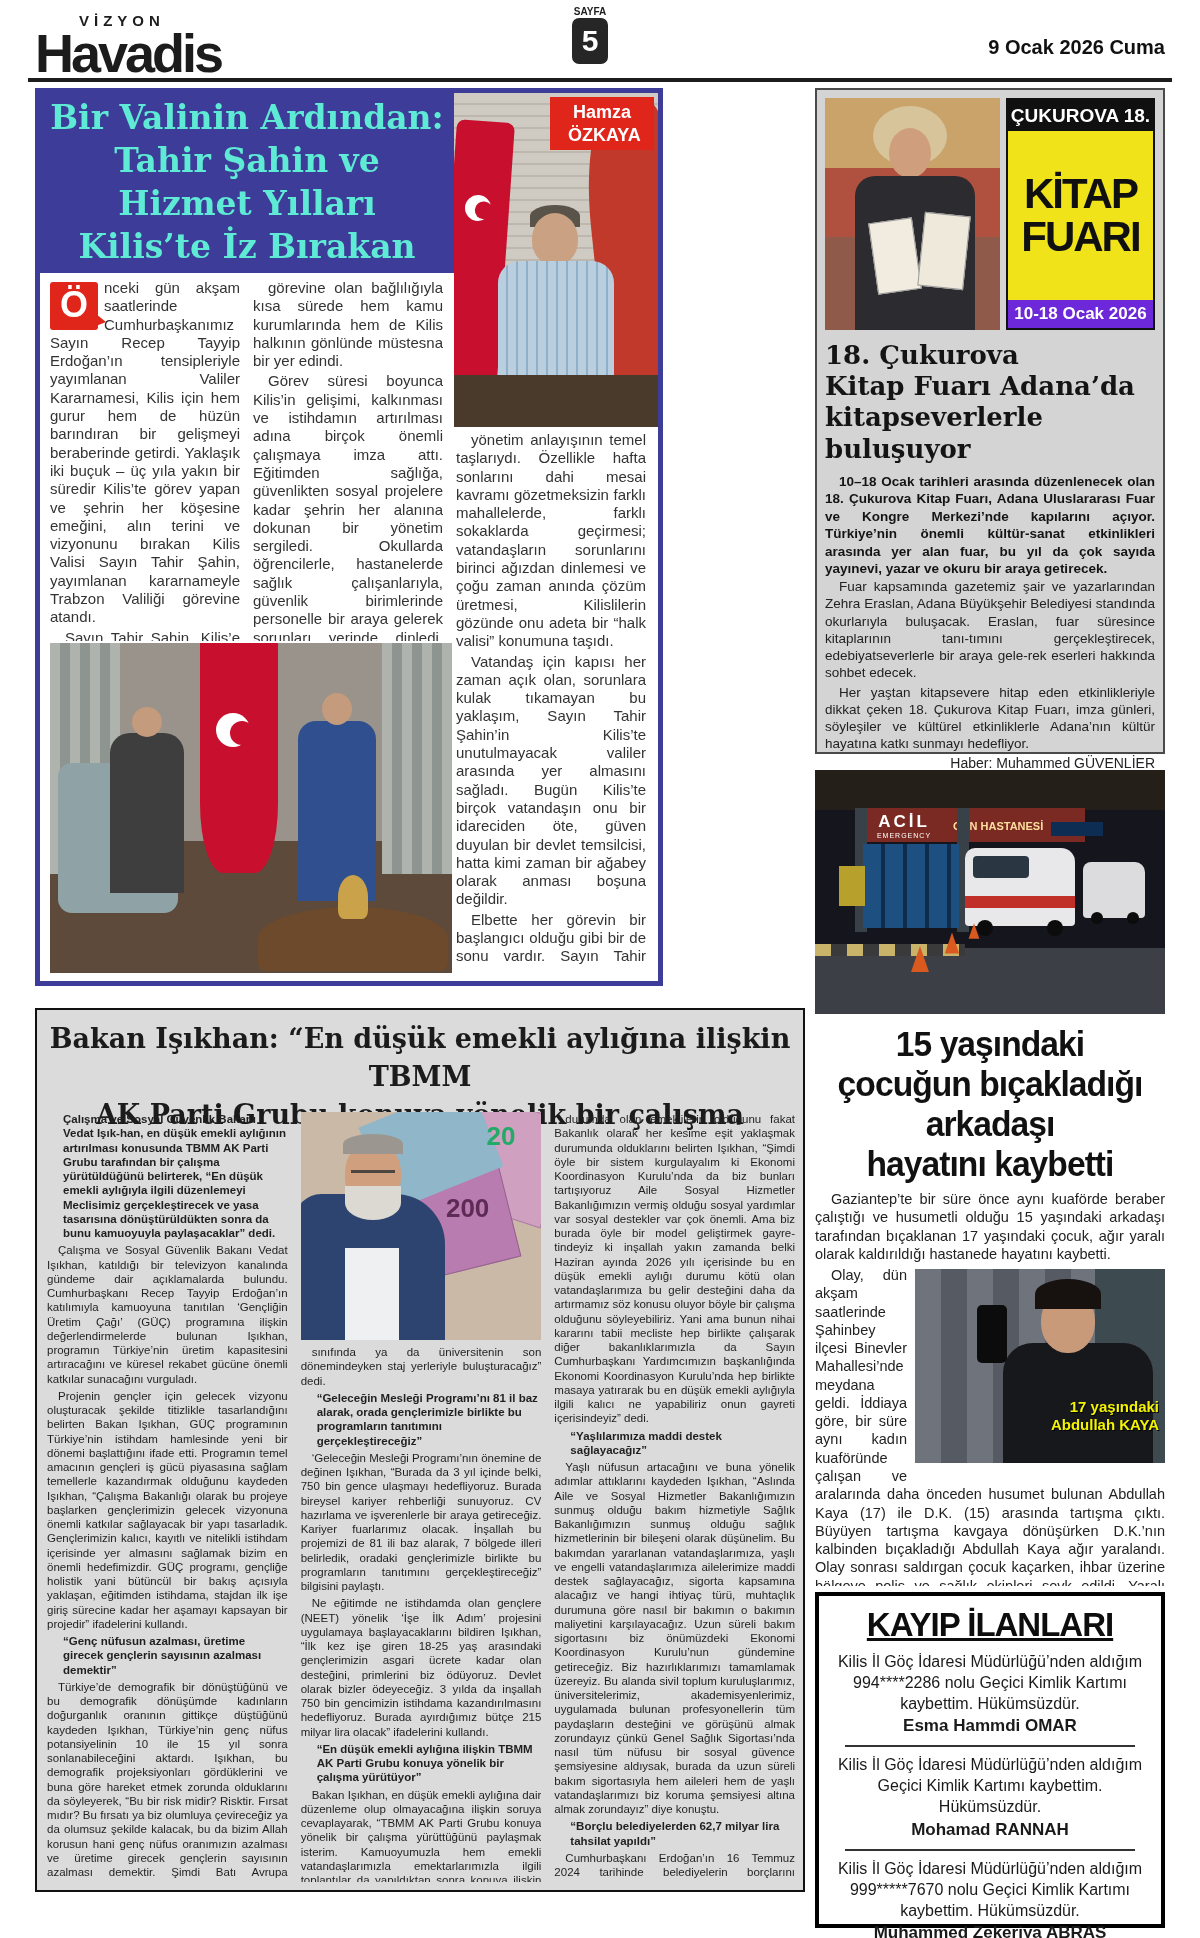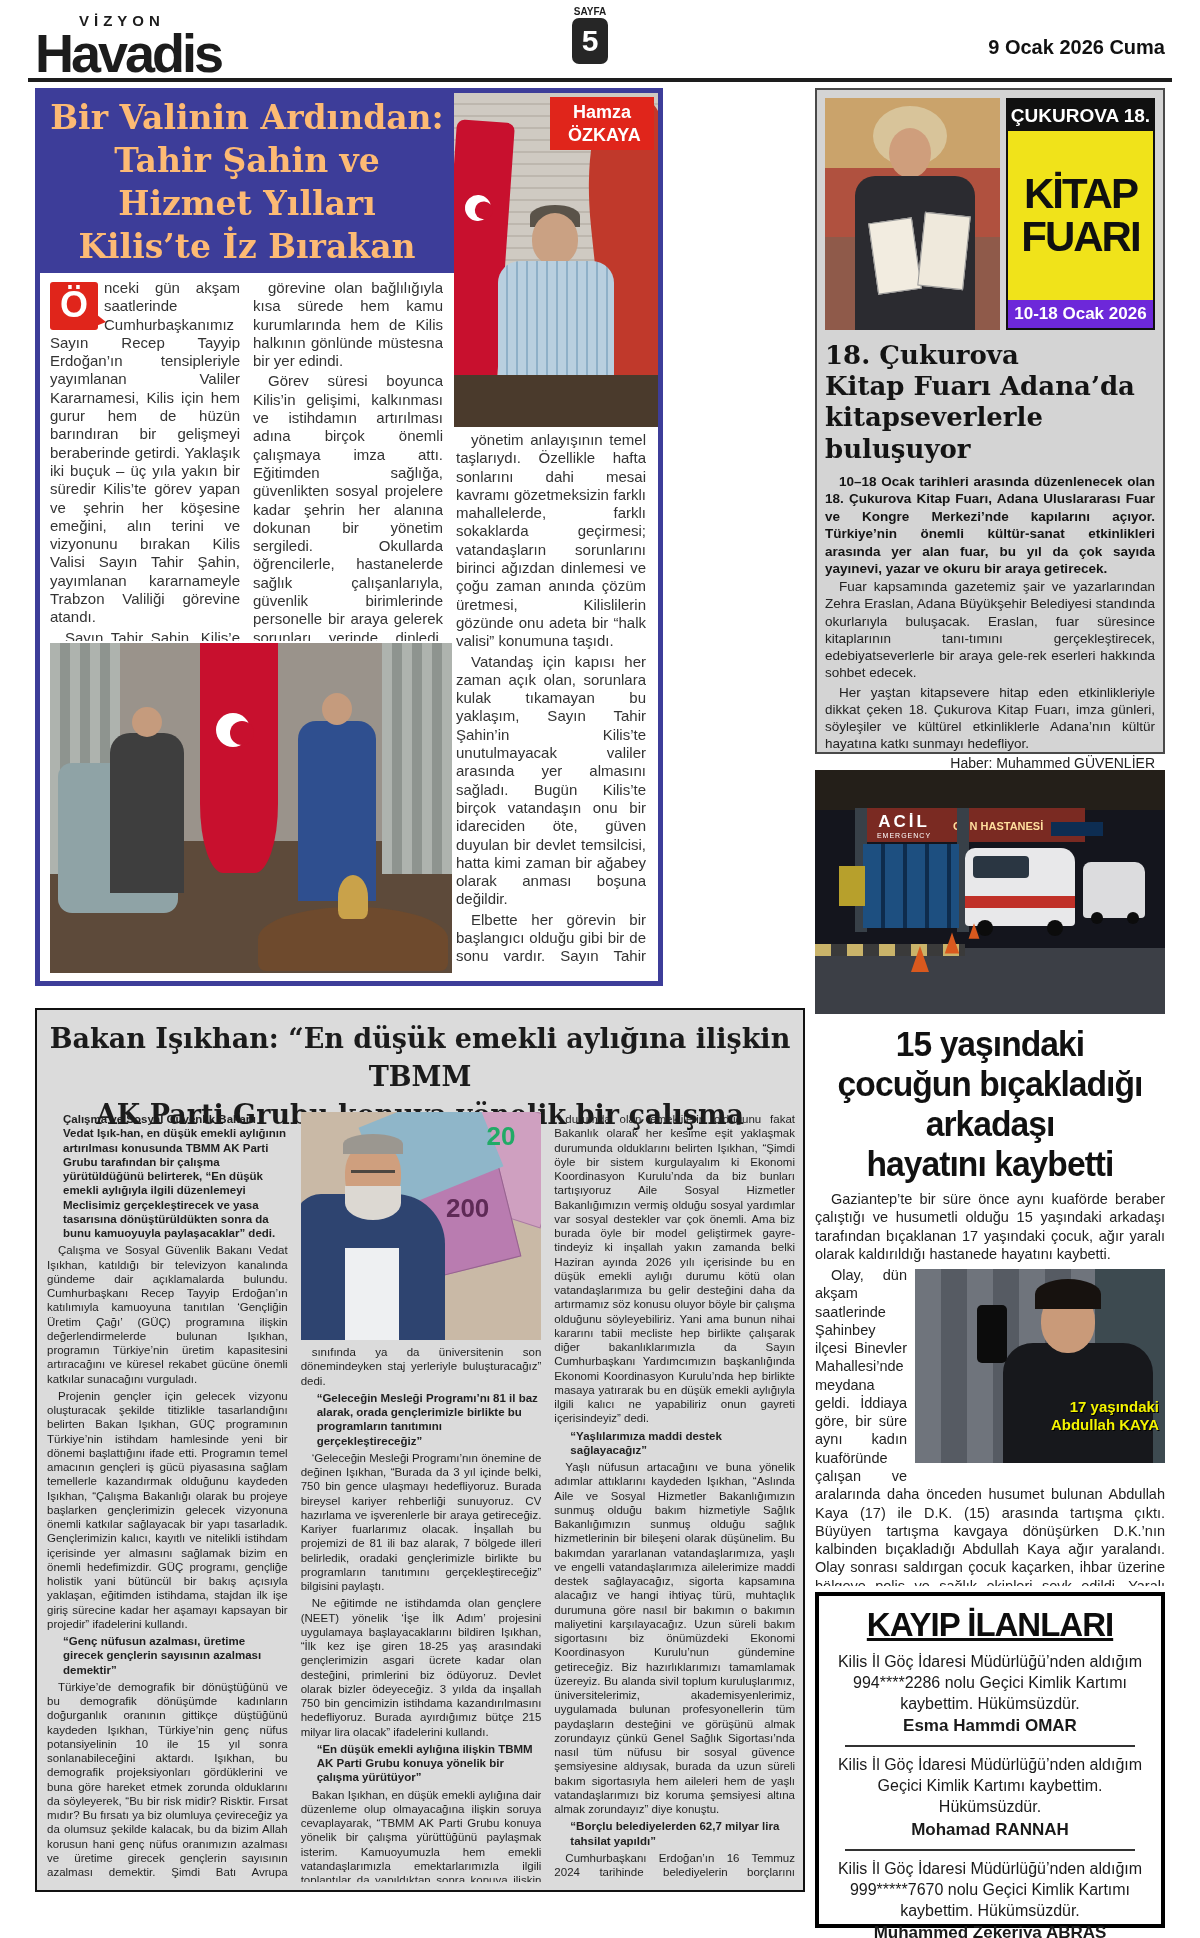--- a/index.html
+++ b/index.html
@@ -11,21 +11,21 @@
   .brand-top { font-weight:700; font-size:15px; letter-spacing:5px; margin-left:44px; }
   .brand-name { font-weight:800; font-size:54px; letter-spacing:-3px; line-height:.92; font-family:"Liberation Sans",sans-serif; }
   .page-badge { position:absolute; left:566px; top:6px; text-align:center; width:48px; }
   .page-badge .lbl { font-size:10px; font-weight:700; color:#1c1c1c; }
   .page-badge .num { margin:1px auto 0; width:36px; height:46px; background:#262626; border-radius:7px; color:#fff; font-size:30px; font-weight:800; line-height:46px; }
   .edition-date { position:absolute; right:35px; top:36px; font-size:20px; font-weight:700; color:#111; }
   .header-rule { position:absolute; left:28px; right:28px; top:78px; height:4px; background:#1d1d1d; }
 
   
   .vali-box { position:absolute; left:35px; top:88px; width:628px; height:898px; border:5px solid #3d3d99; background:#fff; }
-  .vali-head { position:absolute; left:0; top:0; width:414px; height:180px; background:#3d3d99; color:#fdba74;
+  .vali-head { position:absolute; left:0; top:0; width:414px; height:180px; background:#3d3d99; color:#5eead4;
                font-family:"DejaVu Serif",serif; font-weight:700; font-size:33px; line-height:1.3; text-align:center; padding-top:4px; }
   .author-photo { position:absolute; right:0; top:0; width:204px; height:334px; overflow:hidden;
      background:repeating-linear-gradient(180deg,#cfcac2 0 10px,#bdb7ae 10px 12px); }
   .ap-flag-l { position:absolute; left:-6px; top:28px; width:58px; height:260px; background:#c8102e; border-radius:8px; transform:rotate(4deg); }
   .ap-flag-l:after { content:""; position:absolute; left:14px; top:74px; width:26px; height:26px; border-radius:50%; background:#fff; }
   .ap-flag-l:before { content:""; position:absolute; left:24px; top:80px; width:18px; height:18px; border-radius:50%; background:#c8102e; z-index:1; }
   .ap-flag-r { position:absolute; right:-22px; top:10px; width:86px; height:300px; background:#c0392b; border-radius:40% 20% 30% 20%; transform:rotate(-6deg); }
   .ap-head { position:absolute; left:78px; top:120px; width:46px; height:52px; border-radius:50% 50% 46% 46%; background:#caa183; }
   .ap-hair { position:absolute; left:76px; top:112px; width:50px; height:22px; border-radius:50% 50% 0 0; background:#5a5349; }
   .ap-body { position:absolute; left:44px; top:168px; width:116px; height:120px; border-radius:22px 22px 0 0;

